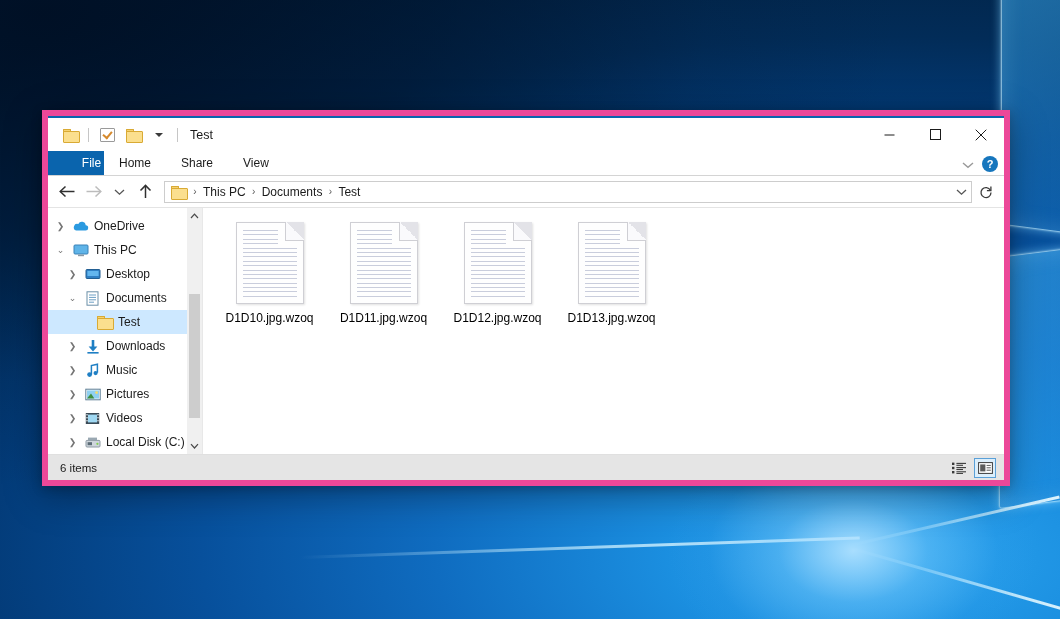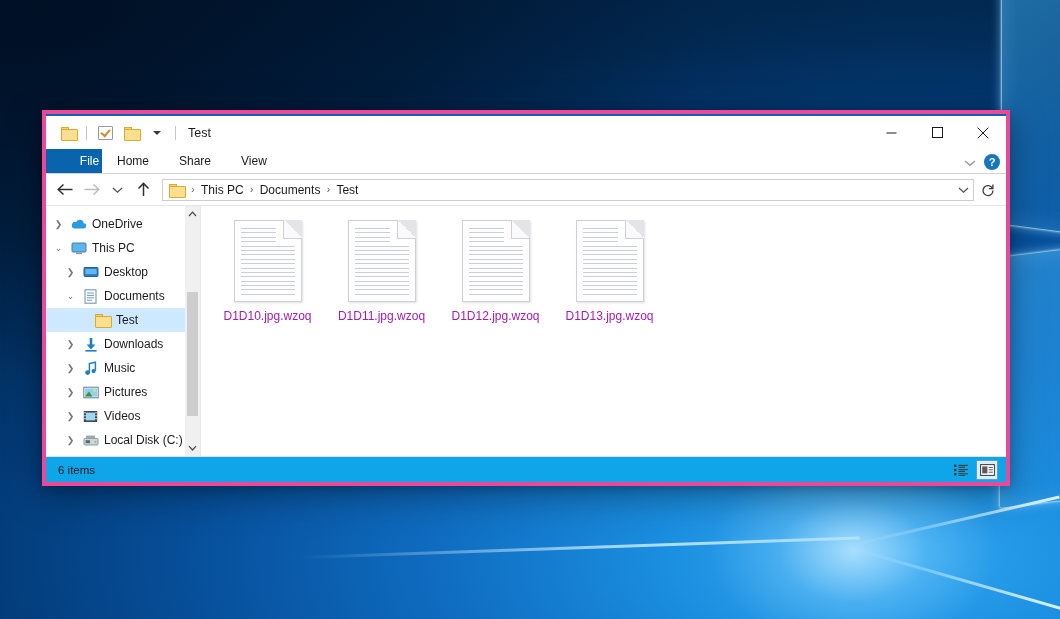--- a/index.html
+++ b/index.html
@@ -42,21 +42,21 @@
     filter:blur(.4px);
   }
   #beam-up   { left:300px; top:556px;  width:560px; height:2.5px; transform:rotate(-2.0deg); }
   #beam-down { left:845px; top:545px;  width:230px; height:2.5px; transform:rotate(16deg); }
   #beam-horz { left:845px; top:545px;  width:220px; height:2.5px; transform:rotate(-13deg); }
 
   
   #explorer {
     position:absolute; left:42px; top:110px; width:968px; height:376px;
     background:#ffffff;
-    border:4px solid #ec4899;
+    border:6px solid #ec4899;
     box-shadow:0 10px 34px rgba(0,0,0,.34), 0 2px 10px rgba(0,0,0,.22);
     display:flex; flex-direction:column;
   }
   #title-accent { height:2px; background:#0a64ad; flex:0 0 auto; }
 
   
   #titlebar {
     height:33px; flex:0 0 auto; background:#fff;
     display:flex; align-items:center; position:relative;
   }
@@ -167,27 +167,27 @@
     position:absolute; right:-1px; top:-1px; width:19px; height:19px;
     background:linear-gradient(225deg, #e3e3e8 0%, #e3e3e8 50%, #fafafc 50%);
     border-left:1px solid #cfcfd4; border-bottom:1px solid #cfcfd4;
   }
   .doc .lines { position:absolute; left:6px; right:6px; top:7px; bottom:7px; }
   .doc .lines i {
     display:block; height:1px; background:#c9cddc; margin-bottom:3.4px;
   }
   .doc .lines i.short { margin-right:19px; }
   .tile-label {
-    margin-top:7px; font-size:12px; color:#a21caf; text-align:center;
+    margin-top:7px; font-size:12px; color:#000000; text-align:center;
     line-height:15px; white-space:nowrap;
   }
 
   
   #status {
-    height:26px; flex:0 0 auto; background:#0ea5e9; border-top:1px solid #e0e0e0;
+    height:26px; flex:0 0 auto; background:#e5e5e5; border-top:1px solid #e0e0e0;
     display:flex; align-items:center; padding:0 8px 0 12px;
   }
   #status-text { font-size:11.5px; color:#1b1b1b; flex:1; }
   #viewbtns { display:flex; align-items:center; gap:4px; }
   .viewbtn { width:22px; height:20px; display:flex; align-items:center; justify-content:center; }
   .viewbtn.active { border:1px solid #5aa0d8; background:#dceefb; }
 </style>
 </head>
 <body>
 

